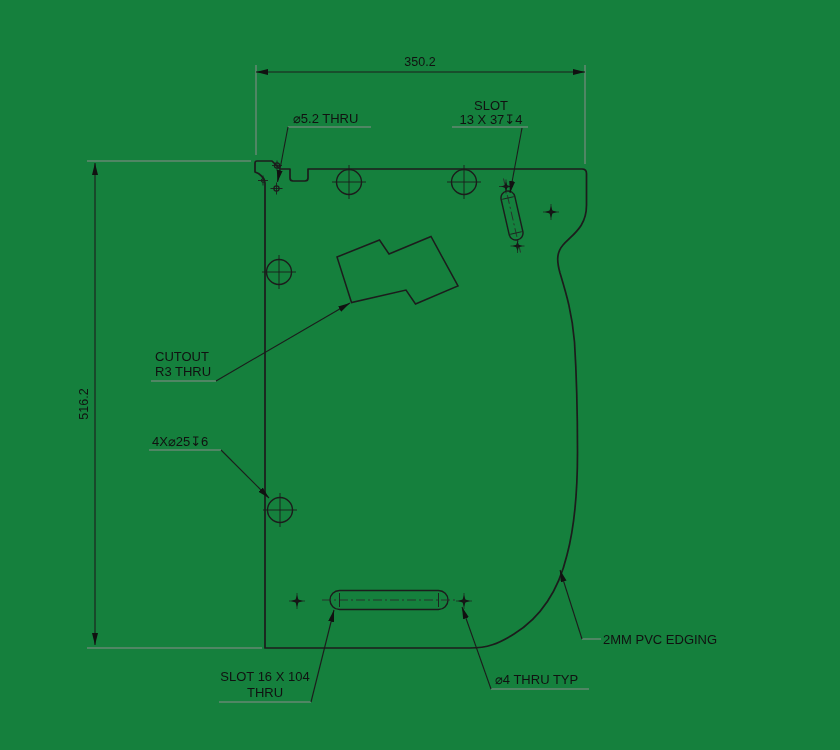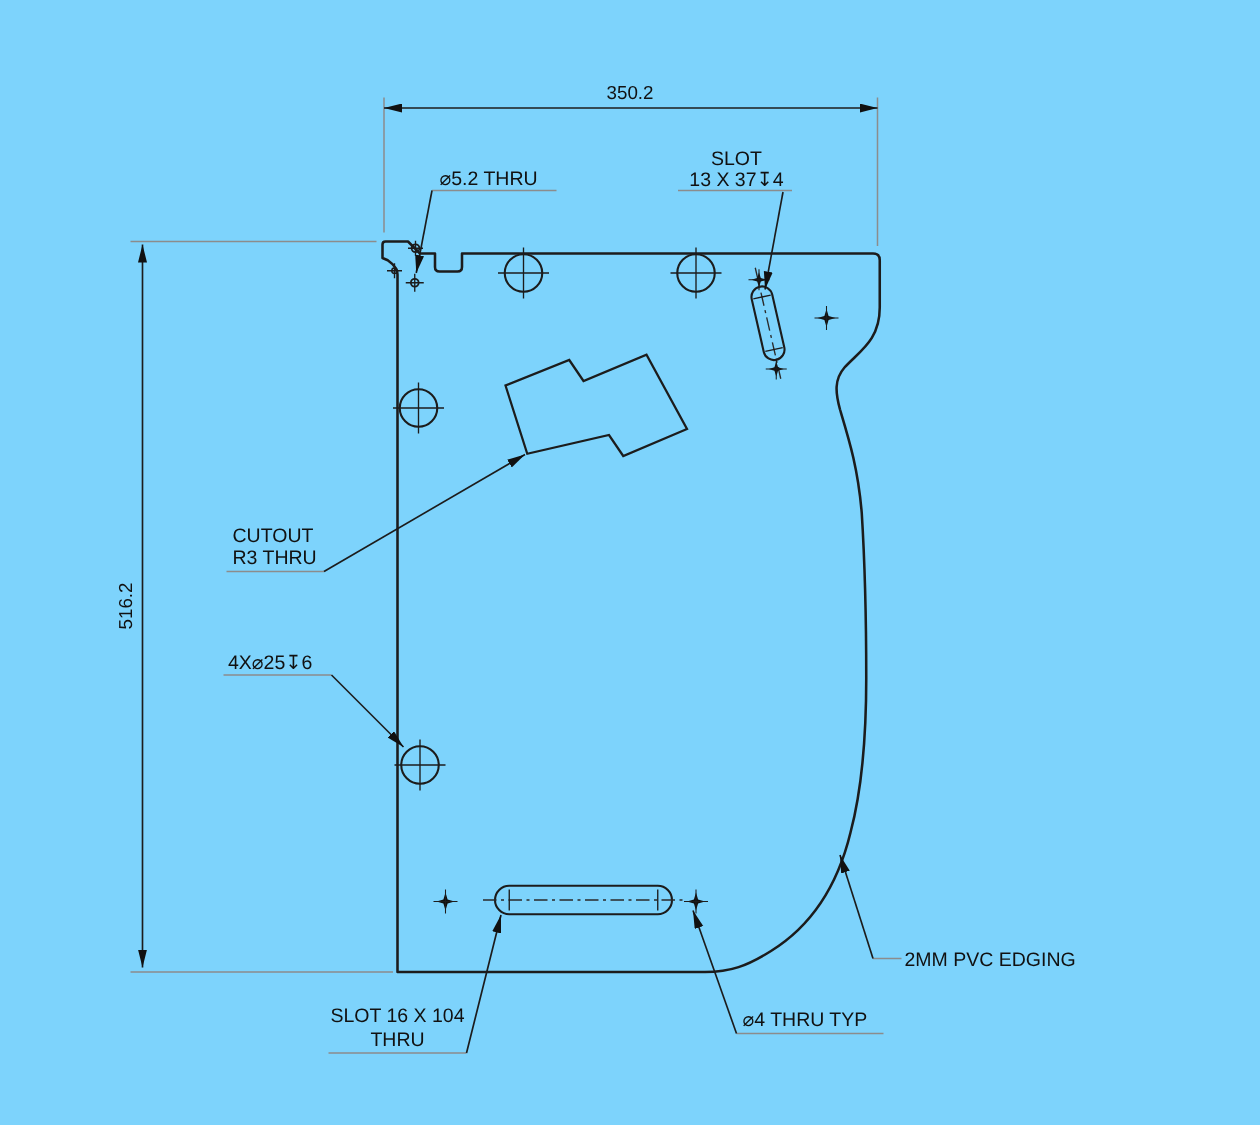--- a/index.html
+++ b/index.html
@@ -1,16 +1,16 @@
 <!DOCTYPE html>
 <html><head>
 <meta charset="utf-8">
 <style>
   html,body{margin:0;padding:0;background:#ffffff;}
-  .stage{position:relative;width:840px;height:750px;background:#7dd3fc;overflow:hidden;
+  .stage{position:relative;width:840px;height:750px;background:#15803d;overflow:hidden;
          font-family:"Liberation Sans", sans-serif;}
   svg{position:absolute;left:0;top:0;}
   svg text{fill:#111;font-family:"Liberation Sans", sans-serif;}
   .callout{font-size:13px;}
   .dim-text{font-size:12.5px;}
   .edge{stroke:#1c1c1c;stroke-width:1.7;fill:none;stroke-linejoin:round;stroke-linecap:round;}
   .feat{stroke:#1c1c1c;stroke-width:1.4;fill:none;}
   .thin{stroke:#1c1c1c;stroke-width:0.9;fill:none;}
   .dim{stroke:#1c1c1c;stroke-width:1.1;fill:none;}
   .lead{stroke:#1c1c1c;stroke-width:1.1;fill:none;}

